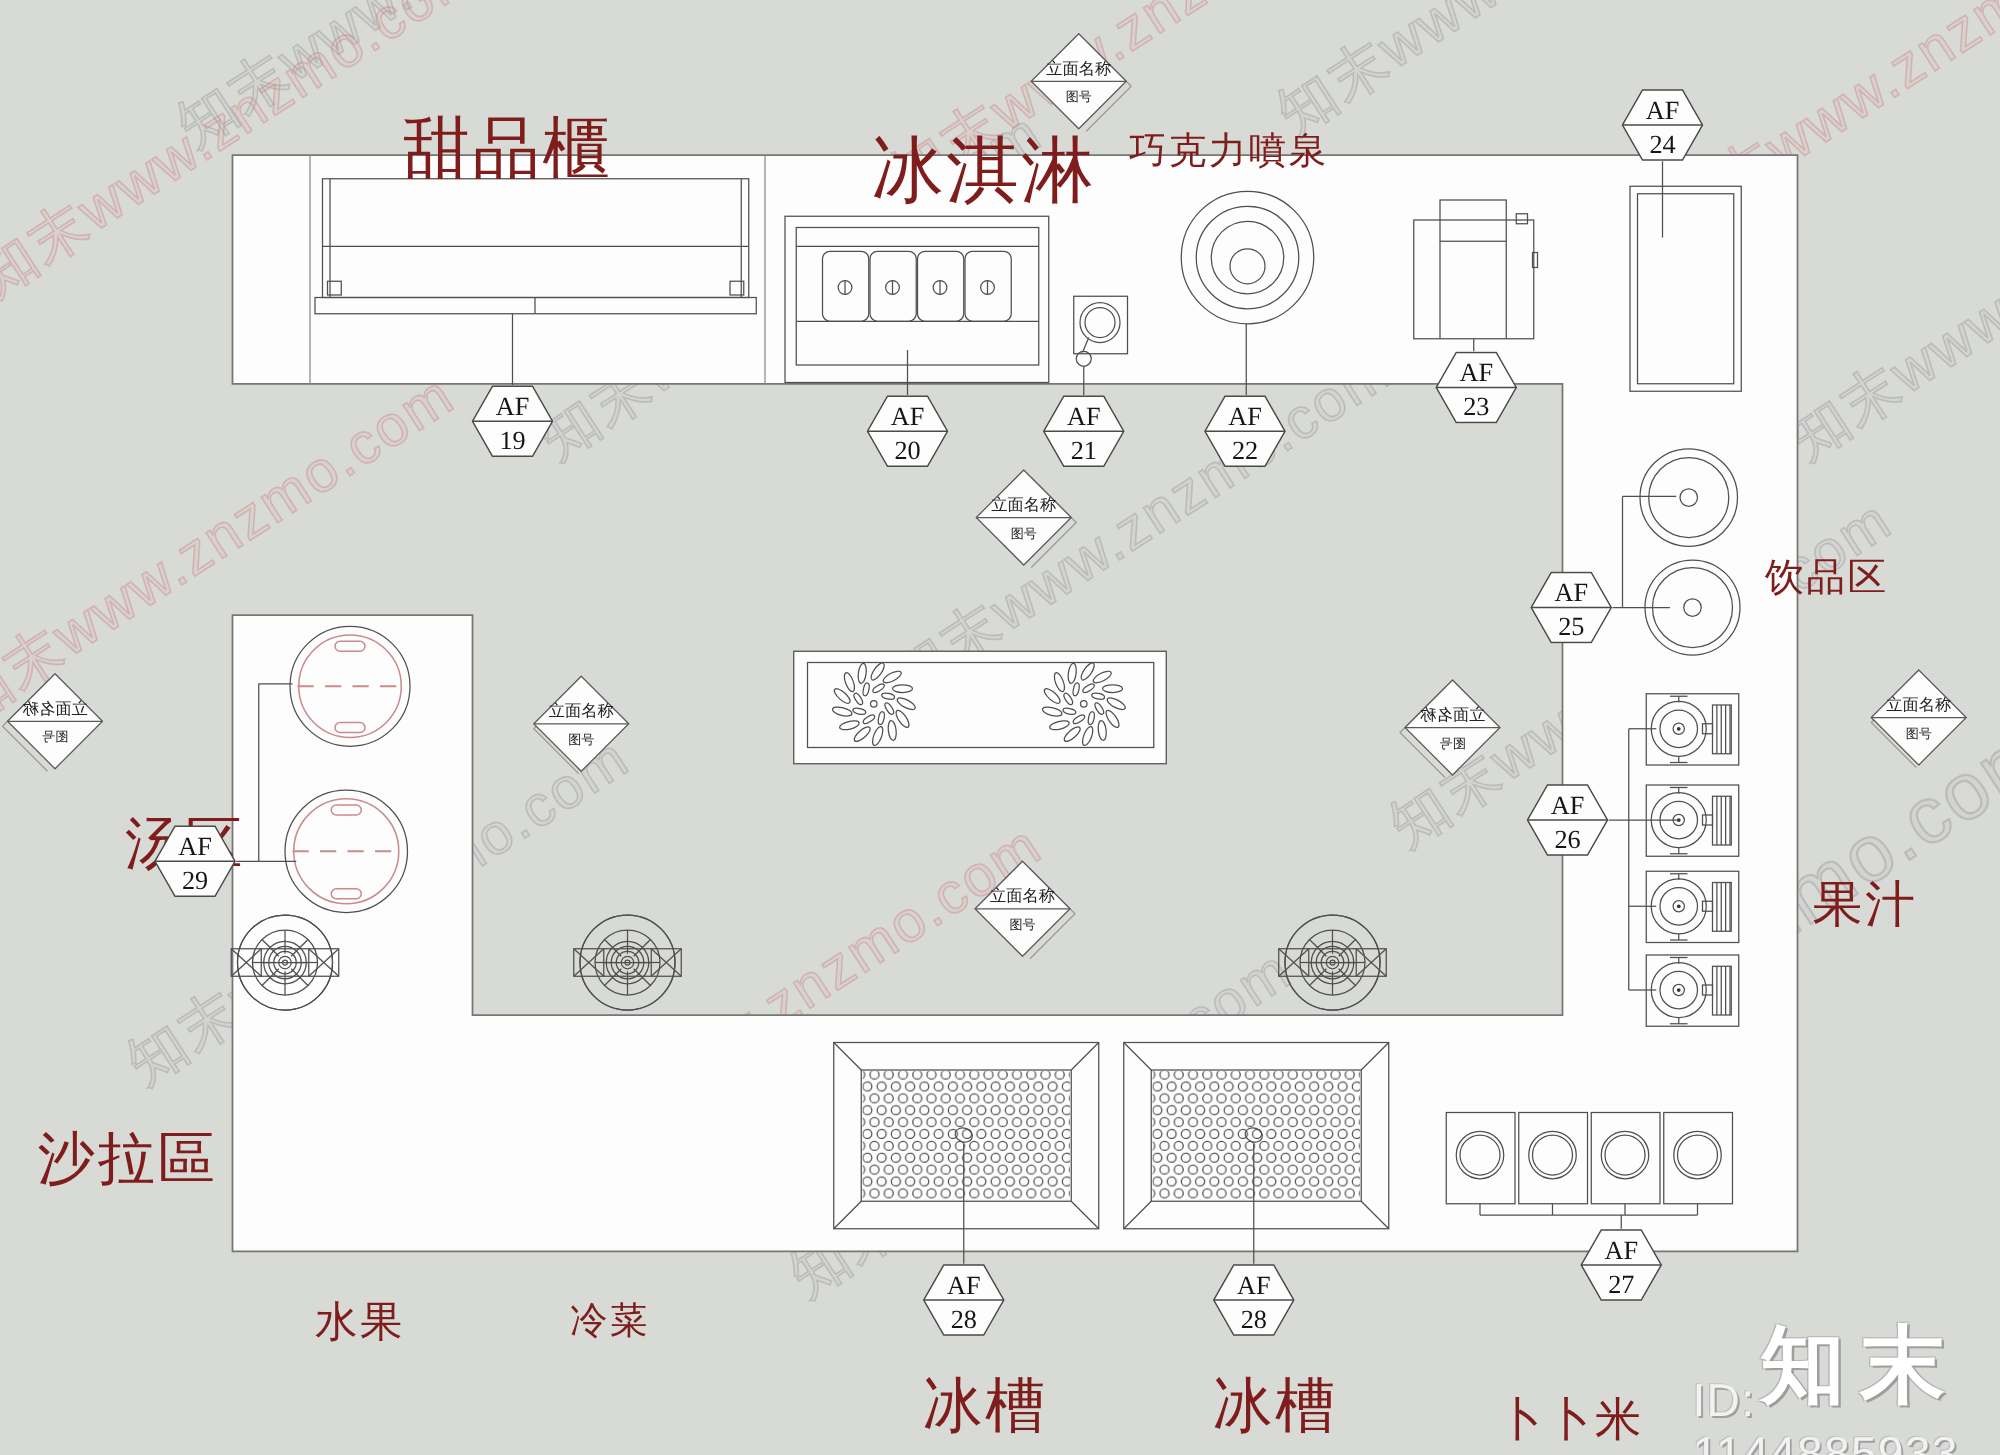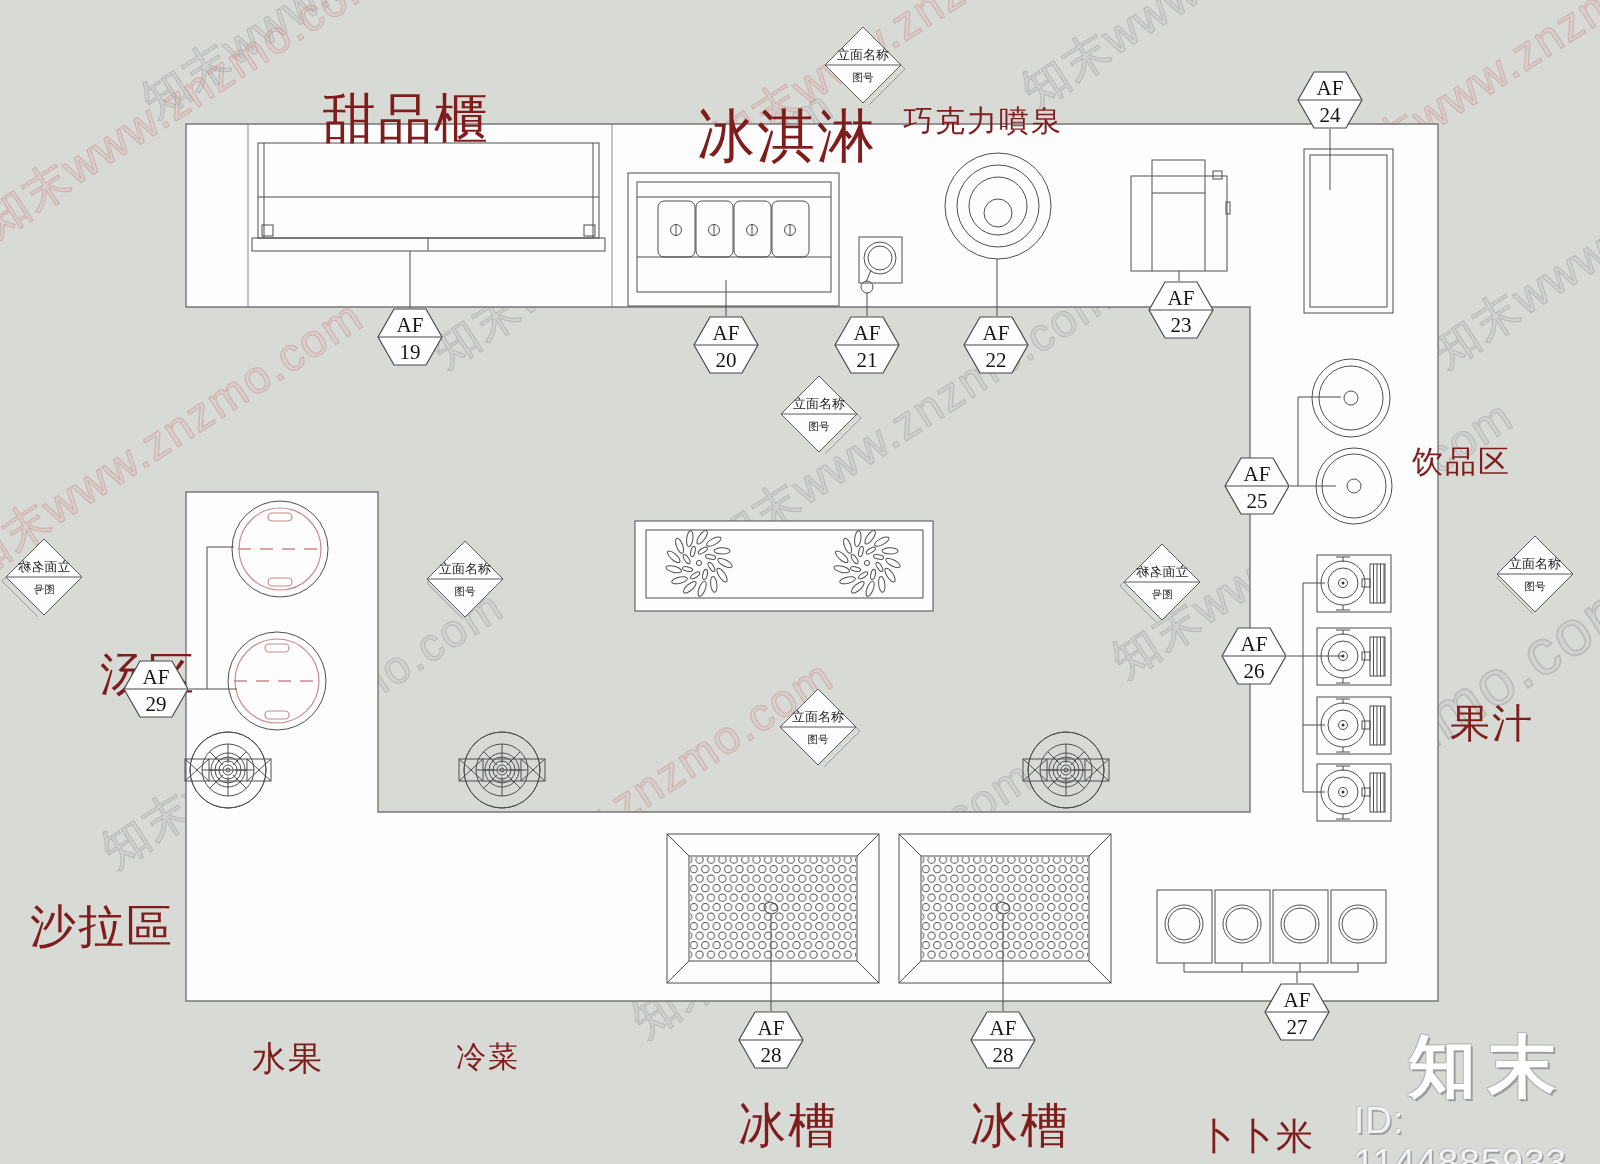--- a/index.html
+++ b/index.html
@@ -27,21 +27,21 @@
   .dia .t1{font-size:13px;}
   .dia .t2{font-size:10.5px;}
   .dia.mir{transform:scaleX(-1);}
   .wm{position:absolute;display:block;white-space:nowrap;transform:rotate(-33deg);transform-origin:left top;
       font-size:46px;letter-spacing:2px;font-family:"Liberation Sans","DejaVu Sans",sans-serif;
       color:rgba(170,170,170,0.10);-webkit-text-stroke:1.3px rgba(150,150,150,0.40);pointer-events:none;}
   .wm.red{-webkit-text-stroke-color:rgba(202,132,128,0.42);color:rgba(202,132,128,0.08);}
   .wm.big{font-size:64px;-webkit-text-stroke-width:1.8px;}
   .logo{position:absolute;color:#ffffff;font-weight:bold;letter-spacing:12px;
         font-family:"Liberation Sans","DejaVu Sans",sans-serif;
-        text-shadow:2px 2px 0 #9d9d9d,-1px -1px 0 #b8b8b8,1px -1px 0 #b8b8b8,-1px 1px 0 #b8b8b8;}
+        text-shadow:2px 2px 0 #9d9d9d,-1px -1px 0 #b8b8b8,1px -1px 0 #b8b8b8,-1px 1px 0 #b8b8b8;margin-top:25px;}
   .idtext{position:absolute;color:#f2f2f2;letter-spacing:1px;
         font-family:"Liberation Sans","DejaVu Sans",sans-serif;
         text-shadow:1.5px 1.5px 0 #a0a0a0,-1px -1px 0 #c0c0c0;}
 </style>
 </head>
 <body>
 
 <div class="stage">
 
   <span class="wm" style="left:130px;top:80px">知末www.znzmo.com</span>

